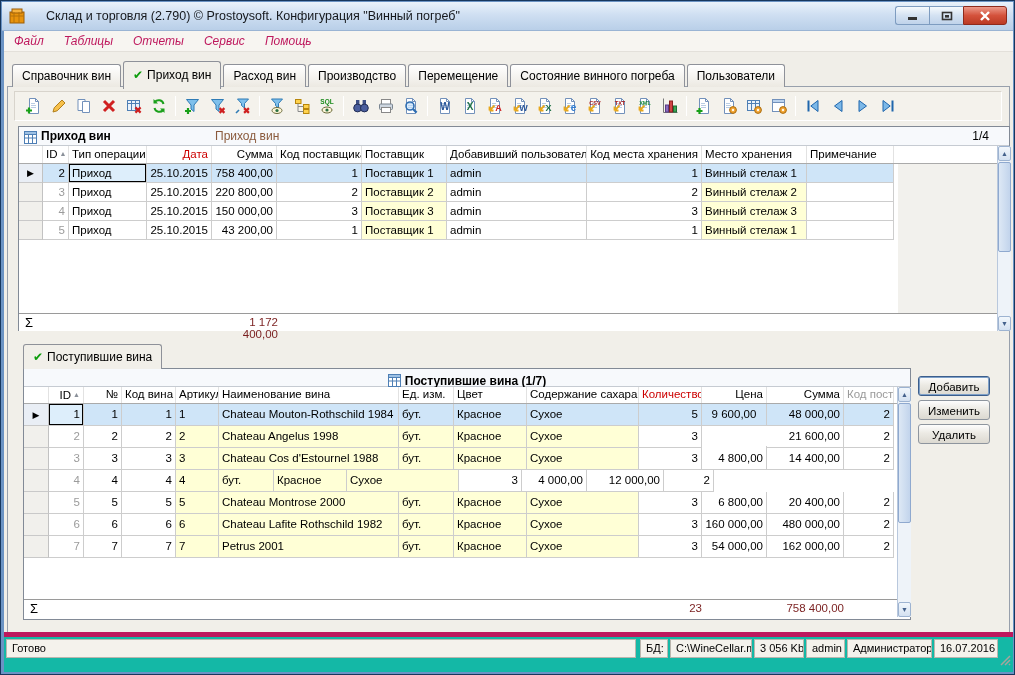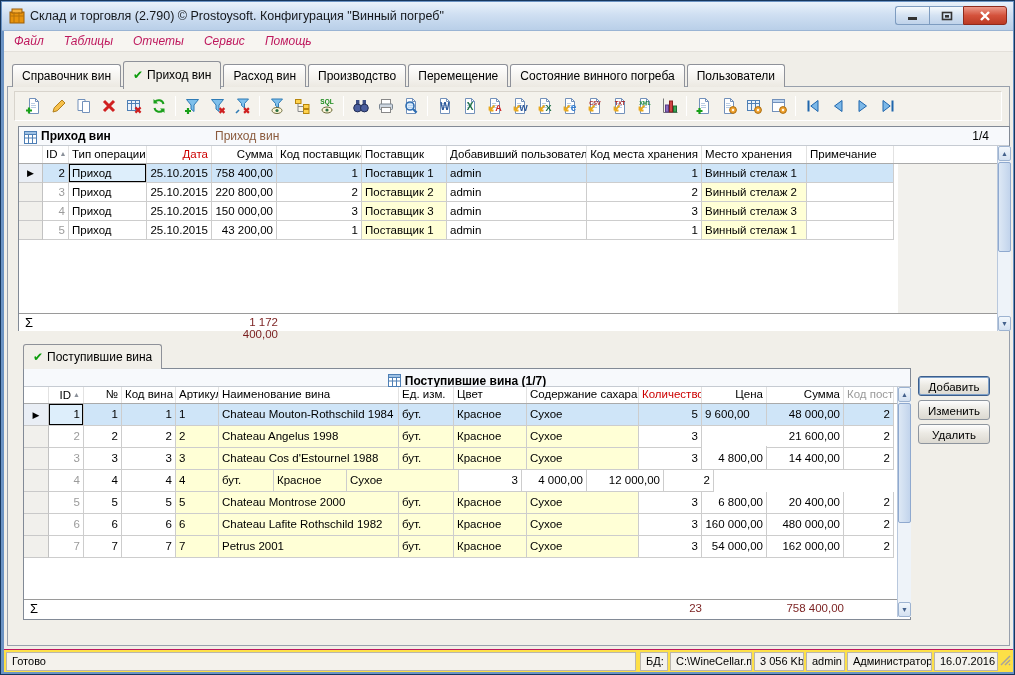--- a/index.html
+++ b/index.html
@@ -4,21 +4,21 @@
 <style>
   html,body{margin:0;padding:0;background:#888;}
   *{box-sizing:border-box;}
   .frame{position:relative;width:1015px;height:675px;background:#6b93c4;
          border:1px solid #17375e;font-family:"Liberation Sans","DejaVu Sans",sans-serif;
          overflow:hidden;}
   
   .titlebar{position:absolute;left:1px;top:1px;right:1px;height:29px;
     background:linear-gradient(#eaf2fb,#cfdff2 45%,#b9cfe8);border-bottom:1px solid #9ab4d4;}
   .title-icon{position:absolute;left:7px;top:6px;}
-  .title-text{position:absolute;left:28px;top:7px;font-size:12.5px;color:#15181c;white-space:nowrap;}
+  .title-text{position:absolute;left:44px;top:7px;font-size:12.5px;color:#15181c;white-space:nowrap;}
   .winbtns{position:absolute;top:4px;right:6px;display:flex;}
   .wbtn{width:34px;height:19px;border:1px solid #7e9cc0;border-right:none;
     background:linear-gradient(#f6fafd,#d4e2f2 50%,#c0d3ea);display:flex;align-items:center;justify-content:center;}
   .wbtn:first-child{border-radius:3px 0 0 3px;}
   .wbtn.close{width:44px;border:1px solid #8e2a1c;border-radius:0 3px 3px 0;
     background:linear-gradient(#ec9a8b,#d4523c 50%,#bb3a24);}
   
   .app{position:absolute;left:3px;top:30px;width:1009px;height:641px;background:#f0eee8;overflow:hidden;}
   .menubar{position:absolute;left:0;top:0;right:0;height:21px;background:#f7f5f1;border-bottom:1px solid #e3e0da;}
   .menu-item{display:inline-block;padding:3px 10px 0 10px;font-size:12px;color:#be185d;height:21px;font-style:italic;}
@@ -59,21 +59,21 @@
   .vscroll{position:absolute;width:14px;background:#eef3f9;border-left:1px solid #b9c8dd;}
   .sbtn{position:absolute;left:0;width:13px;height:15px;background:linear-gradient(#f2f7fc,#d4e1f1);
     border:1px solid #9db3d1;border-radius:2px;color:#44618c;font-size:7px;display:flex;align-items:center;justify-content:center;}
   .sthumb{position:absolute;left:0;width:13px;background:linear-gradient(90deg,#dde8f5,#c2d4ec);
     border:1px solid #8fa9cf;border-radius:2px;}
   
   .pushbtn{position:absolute;width:72px;height:20px;font-size:11.5px;color:#000;text-align:center;line-height:18px;
     border:1px solid #8e959e;border-radius:3px;background:linear-gradient(#fdfdfd,#eceae4 45%,#dcd9d1);}
   .pushbtn.default{border:1px solid #3c5e8c;box-shadow:0 0 0 1px #7ea0c8 inset;}
   
-  .statusbar{position:absolute;left:0;right:0;bottom:0;height:23px;background:#fde047;border-top:1px solid #be185d;}
+  .statusbar{position:absolute;left:0;right:0;bottom:0;height:40px;background:#14b8a6;border-top:5px solid #be185d;}
   .seg{position:absolute;top:2px;height:19px;border:1px solid #bab6ae;background:#f4f2ec;
     font-size:11px;color:#000;line-height:17px;padding:0 5px;white-space:nowrap;overflow:hidden;}
   .grip{position:absolute;right:1px;bottom:1px;}
 </style>
 </head>
 <body>
 
 <div class="frame">
   <div class="titlebar">
     <span class="title-icon">
@@ -500,21 +500,21 @@
             <div class="mcell" style="width: 25px; height: 22px; background: rgb(233, 238, 245);">▶</div>
             <div class="cell" style="width: 35px; height: 22px; line-height: 21px; text-align: right; background: rgb(221, 238, 251); box-shadow: rgb(0, 0, 0) 0px 0px 0px 1px inset;">1</div>
             <div class="cell" style="width: 38px; height: 22px; line-height: 21px; text-align: right; background: rgb(207, 229, 248);">1</div>
             <div class="cell" style="width: 54px; height: 22px; line-height: 21px; text-align: right; background: rgb(207, 229, 248);">1</div>
             <div class="cell" style="width: 43px; height: 22px; line-height: 21px; background: rgb(207, 229, 248);">1</div>
             <div class="cell" style="width: 180px; height: 22px; line-height: 21px; background: rgb(207, 229, 248);">Chateau Mouton-Rothschild 1984</div>
             <div class="cell" style="width: 55px; height: 22px; line-height: 21px; background: rgb(207, 229, 248);">бут.</div>
             <div class="cell" style="width: 73px; height: 22px; line-height: 21px; background: rgb(207, 229, 248);">Красное</div>
             <div class="cell" style="width: 112px; height: 22px; line-height: 21px; background: rgb(207, 229, 248);">Сухое</div>
             <div class="cell" style="width: 63px; height: 22px; line-height: 21px; text-align: right; background: rgb(207, 229, 248);">5</div>
-            <div class="cell" style="width: 65px; height: 22px; line-height: 21px; text-align: left; background: rgb(207, 229, 248);">9 600,00</div>
+            <div class="cell" style="width: 65px; height: 22px; line-height: 21px; text-align: center; background: rgb(207, 229, 248);">9 600,00</div>
             <div class="cell" style="width: 77px; height: 22px; line-height: 21px; text-align: right; background: rgb(207, 229, 248);">48 000,00</div>
             <div class="cell" style="width: 50px; height: 22px; line-height: 21px; text-align: right; background: rgb(207, 229, 248);">2</div>
           </div>
           <div class="drow" style="top: 57px;">
             <div class="mcell" style="width: 25px; height: 22px;"></div>
             <div class="cell" style="width: 35px; height: 22px; line-height: 21px; text-align: right; color: rgb(155, 155, 155);">2</div>
             <div class="cell" style="width: 38px; height: 22px; line-height: 21px; text-align: right;">2</div>
             <div class="cell" style="width: 54px; height: 22px; line-height: 21px; text-align: right;">2</div>
             <div class="cell" style="width: 43px; height: 22px; line-height: 21px; background: rgb(255, 255, 214);">2</div>
             <div class="cell" style="width: 180px; height: 22px; line-height: 21px; background: rgb(255, 255, 214);">Chateau Angelus 1998</div>

